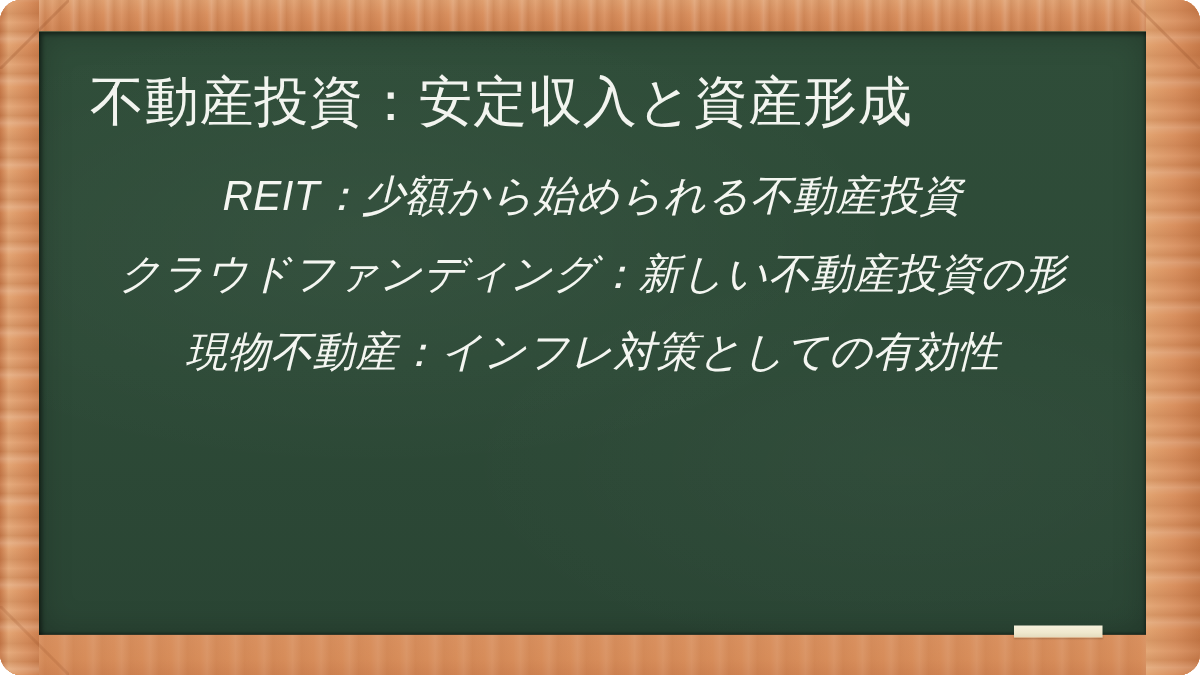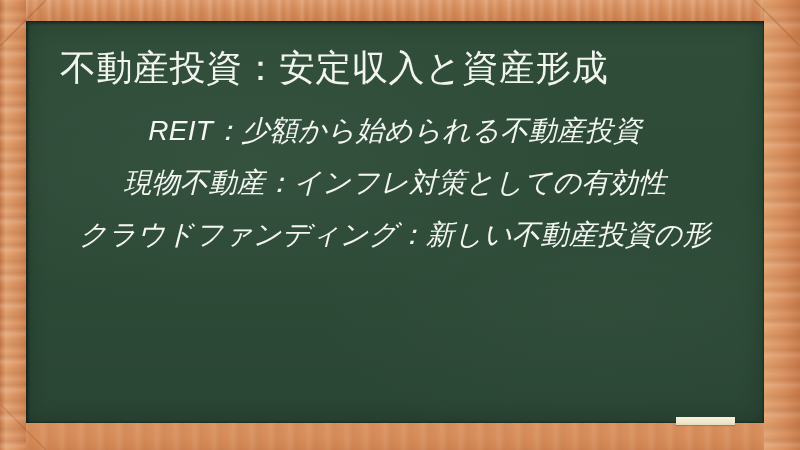--- a/index.html
+++ b/index.html
@@ -16,20 +16,21 @@
   }
 
   
   .slide {
     position: relative;
     width: 800px;
     height: 450px;
     box-sizing: border-box;
     background: #d98f5d;
     overflow: hidden;
+    border-radius: 14px;
   }
 
   
   .wood-h {
     position: absolute;
     left: 0;
     width: 800px;
     background-color: #d9905f;
     background-image:
       repeating-linear-gradient(
@@ -176,22 +177,22 @@
   <div class="wood-v wood-left"></div>
   <div class="wood-v wood-right"></div>
 
   <div class="board">
     <div class="board-inner-shadow"></div>
 
     <div class="title">不動産投資：安定収入と資産形成</div>
 
     <div class="bullets">
       <div class="bullet">REIT：少額から始められる不動産投資</div>
+      <div class="bullet">クラウドファンディング：新しい不動産投資の形</div>
       <div class="bullet">現物不動産：インフレ対策としての有効性</div>
-      <div class="bullet">クラウドファンディング：新しい不動産投資の形</div>
     </div>
   </div>
 
   <div class="miter miter-tl"></div>
   <div class="miter miter-tr"></div>
   <div class="miter miter-bl"></div>
 
   <div class="chalk"></div>
 
 </div>

